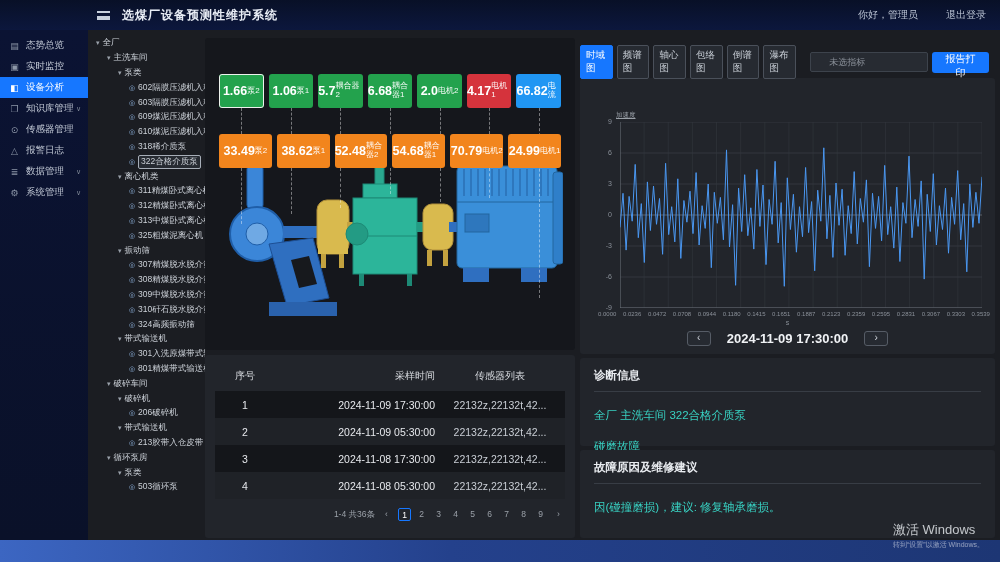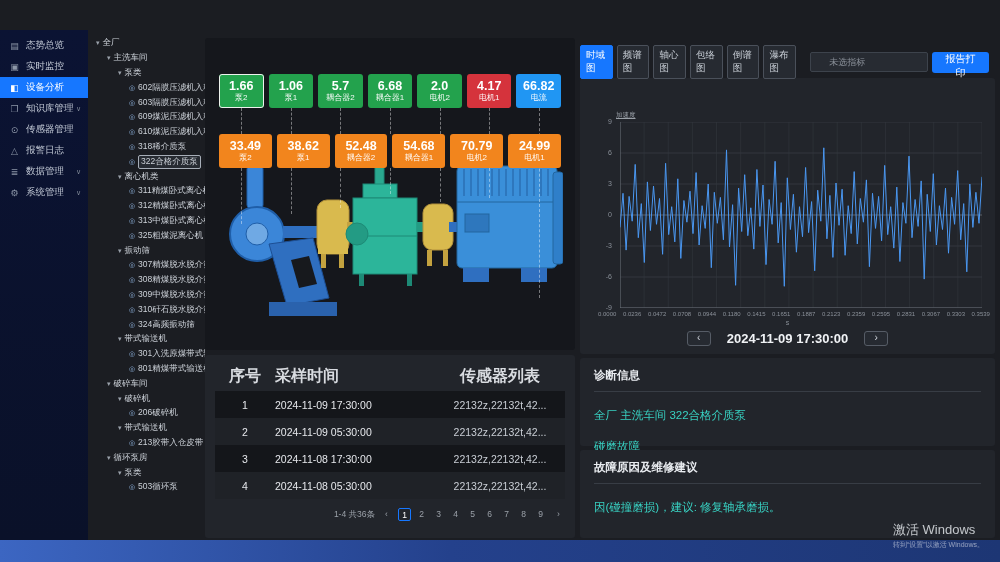--- a/index.html
+++ b/index.html
@@ -30,36 +30,36 @@
   .tree-row[data-level="3"]{padding-left:37px}
   .tree-row .caret{color:#9aa1ab;font-size:7px;margin-right:3px}
   .tree-row .leafdot{color:#93b9e6;font-size:7px;margin-right:3px}
   .tree-row[data-selected="true"] .t-label{border:1px solid #a7aeb8;background:#272b32;padding:0 2px;border-radius:2px}
 
   
   .machine-card{position:absolute;left:205px;top:38px;width:370px;height:312px;background:#15171c;border-radius:3px}
   .g-row{position:absolute;left:0;width:100%;display:flex;gap:5px;padding:0 14px;z-index:3}
   .g-row.top{top:36px}
   .g-row.bottom{top:96px}
-  .gauge{flex:1;height:34px;border-radius:3px;display:flex;flex-direction:column;align-items:center;justify-content:center;color:#fff;cursor:pointer}
+  .gauge{flex:1;height:34px;border-radius:3px;display:flex;flex-direction:row;align-items:center;justify-content:center;color:#fff;cursor:pointer}
   .gauge .v{font-size:12.5px;font-weight:bold;line-height:1.15}
   .gauge .l{font-size:8px;opacity:.95;line-height:1.1}
   .gauge[data-color="green"]{background:#23a24d}
   .gauge[data-color="red"]{background:#d5333c}
   .gauge[data-color="blue"]{background:#2096f3}
   .gauge[data-color="orange"]{background:#f2851d}
   .gauge[data-selected="true"]{outline:1.5px solid #edf2ed;outline-offset:-1px}
   .dash{position:absolute;width:0;border-left:1px dashed rgba(255,255,255,.42);z-index:2}
   .machine-svg{position:absolute;left:12px;top:118px;width:346px;height:192px;z-index:1}
 
   
   .table-card{position:absolute;left:205px;top:355px;width:370px;height:183px;background:#22252b;border-radius:3px;padding:6px 10px}
-  .t-head{display:flex;height:30px;align-items:center;font-size:16px;font-weight:bold;color:#d8dbe0}
+  .t-head{display:flex;height:30px;align-items:center;font-size:10px;font-weight:normal;color:#d8dbe0}
   .c-no{width:60px;text-align:center}
-  .c-time{width:160px;text-align:left}
+  .c-time{width:160px;text-align:right}
   .c-sens{flex:1;text-align:center}
   .t-row{display:flex;height:27px;align-items:center;font-size:10.5px;color:#e6e8ec;cursor:pointer}
   .t-rows .t-row:nth-child(odd){background:#14161a}
   .t-rows .t-row:nth-child(even){background:#1f2227}
   .t-row .c-sens{color:#c9ced5}
   .pagination{display:flex;justify-content:flex-end;align-items:center;gap:5px;margin-top:9px;font-size:8.5px;color:#9aa0a8}
   .page,.pg-arrow{min-width:13px;height:13px;line-height:13px;text-align:center;border-radius:2px;cursor:pointer}
   .page[data-active="true"]{border:1px solid #1677ff;color:#fff}
 
   
@@ -93,20 +93,28 @@
   .watermark{position:absolute;right:16px;top:521px;z-index:7;text-align:left}
   .wm1{font-size:13px;color:rgba(240,243,247,.78)}
   .wm2{font-size:7px;color:rgba(240,243,247,.55);margin-top:1px}
   .bottombar{position:absolute;left:0;top:540px;width:100%;height:22px;background:linear-gradient(90deg,#3c66c2,#24418c 45%,#1d3674);z-index:5}
 </style>
 </head>
 <body>
 
 <div class="screen">
 
+  <div class="topbar">
+    <div class="burger"></div>
+    <div class="apptitle">选煤厂设备预测性维护系统</div>
+    <div class="topright">
+      <span>你好，管理员</span>
+      <span>退出登录</span>
+    </div>
+  </div>
 
   <div class="sidebar">
 
       <div class="side-item">
         <span class="side-icon">▤</span>
         <span>态势总览</span>
         <span class="side-caret"></span>
       </div>
 
       <div class="side-item">

